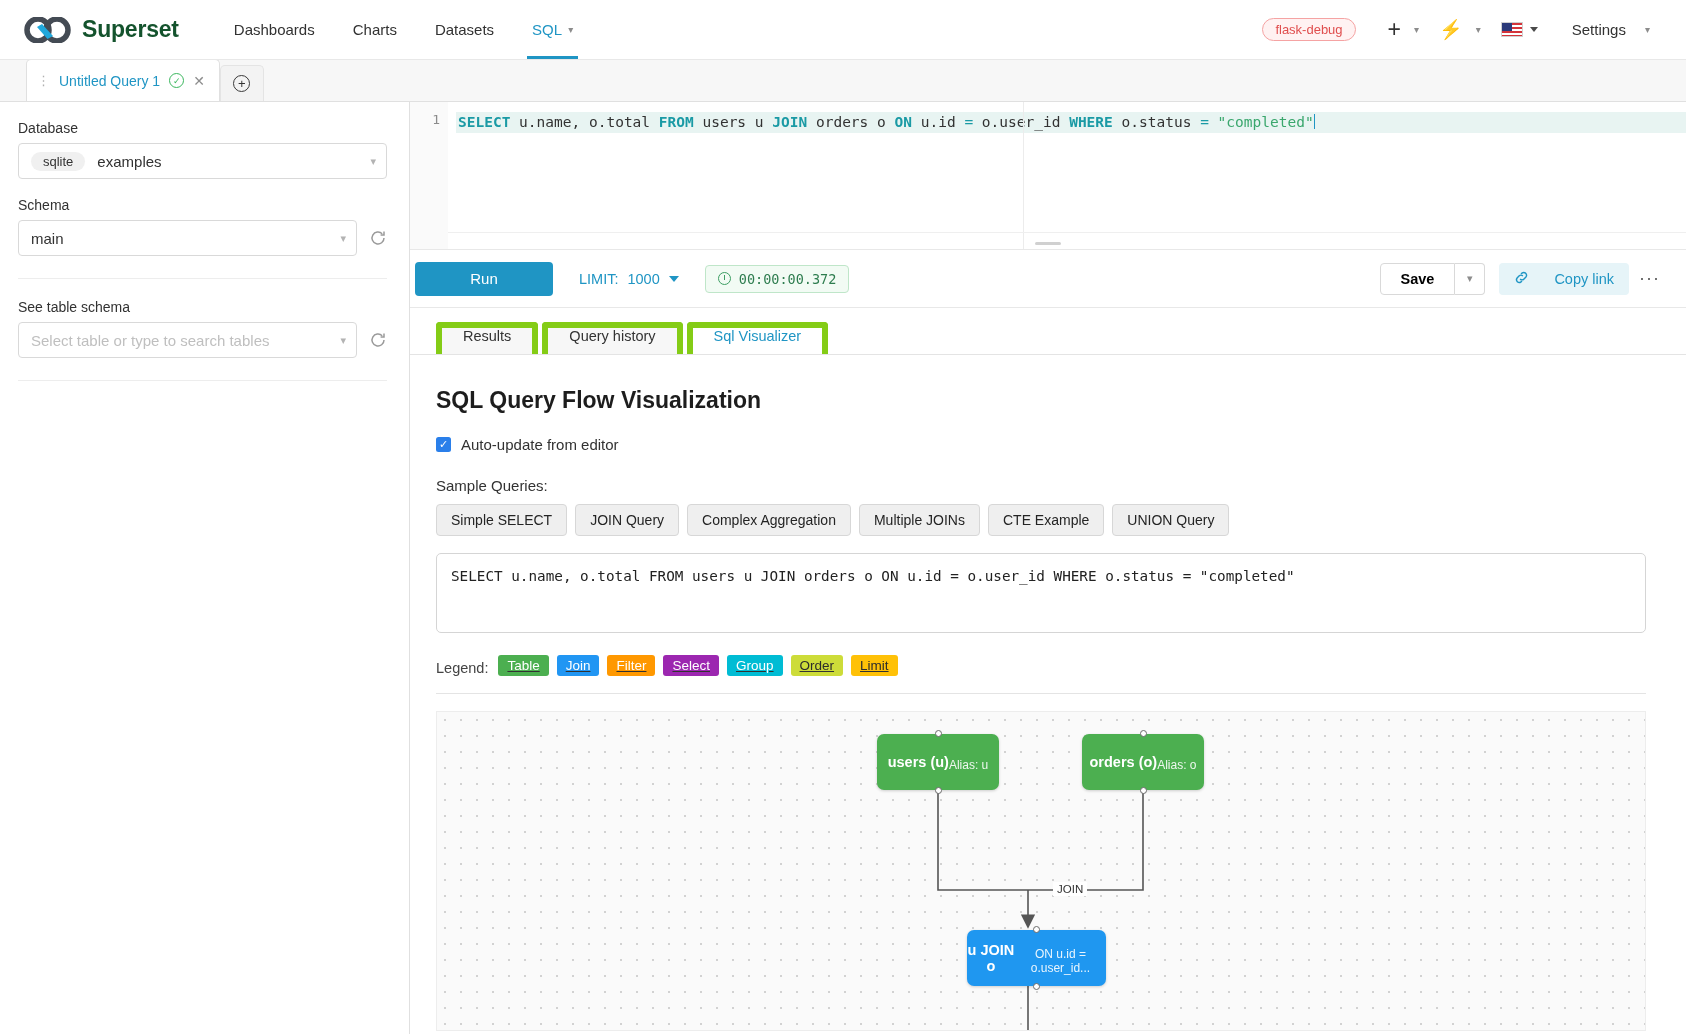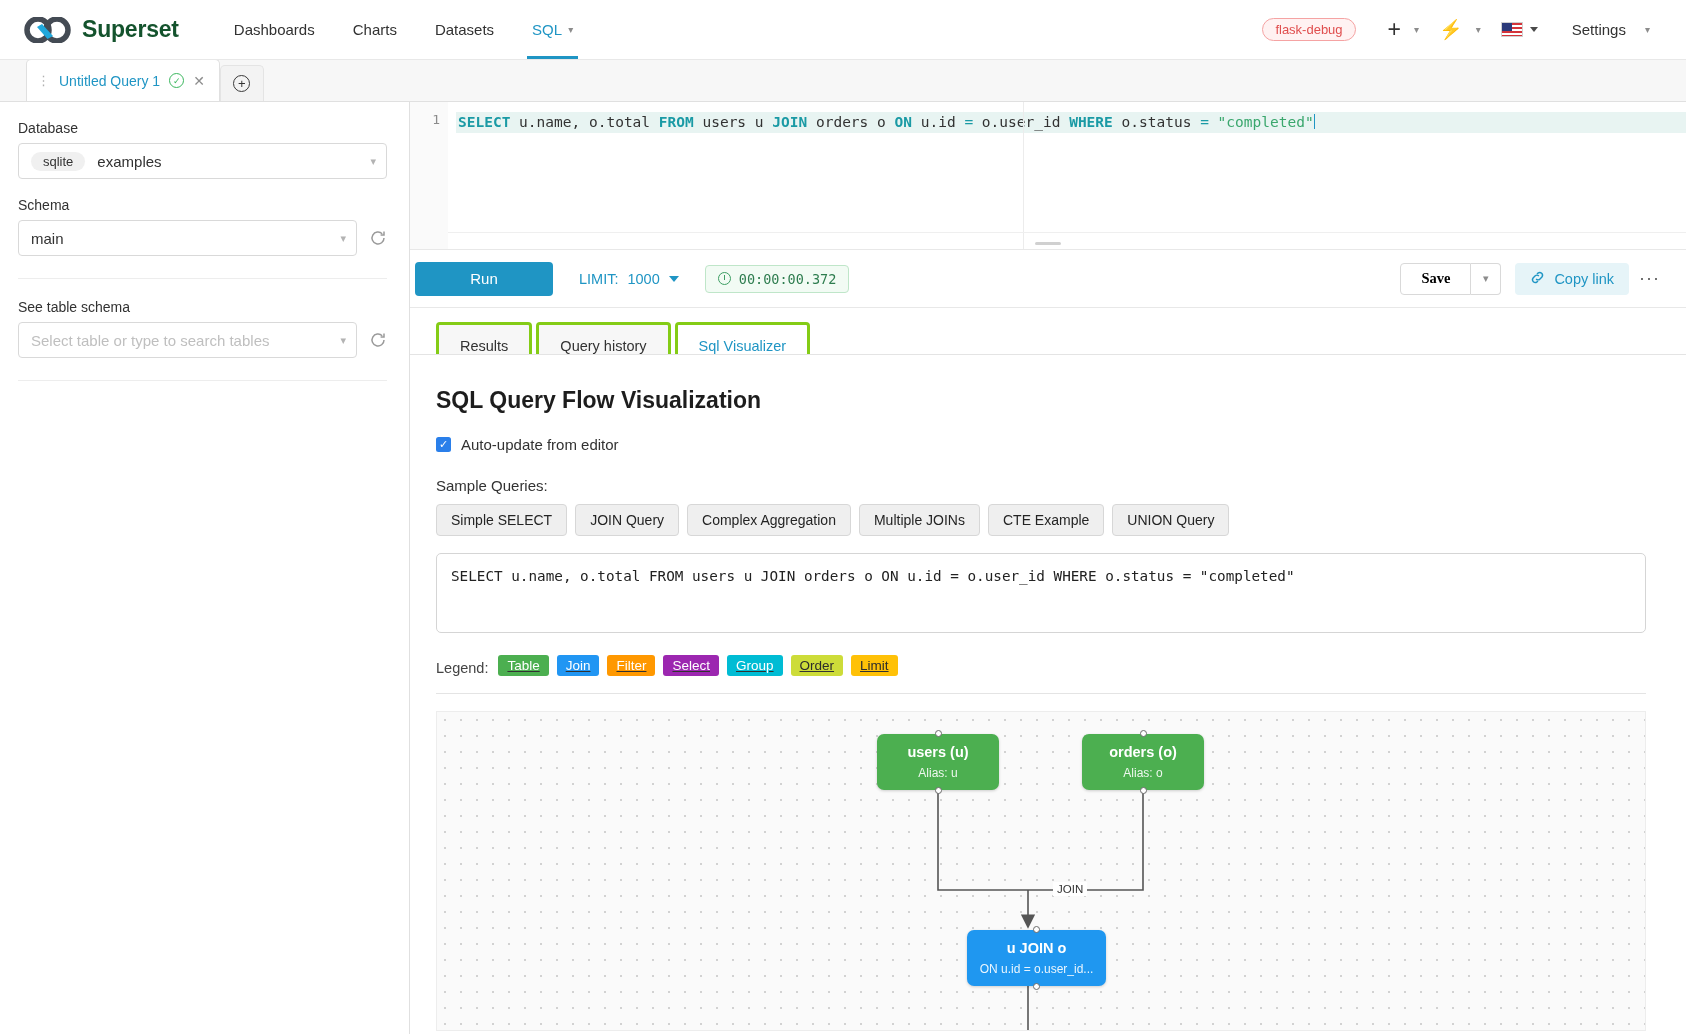--- a/index.html
+++ b/index.html
@@ -156,45 +156,45 @@
   .clock {
     width: 13px; height: 13px; border: 1.4px solid #3d9e63; border-radius: 50%;
     position: relative; flex: 0 0 13px;
   }
   .clock::after { content:""; position:absolute; left:5px; top:2px; width:1.3px; height:5px; background:#3d9e63; }
   .tb-right { margin-left: auto; display: flex; align-items: center; gap: 0; }
   .save-group { display: flex; }
   .save-btn {
     height: 32px; padding: 0 20px; border: 1px solid #d9d9d9; background:#fff;
     border-radius: 4px 0 0 4px; font-size: 14.5px; font-weight: bold; cursor: pointer;
-    font-family: Liberation Serif, serif;
+    font-family: Liberation Sans, sans-serif;
   }
   .save-caret {
     height: 32px; width: 30px; border: 1px solid #d9d9d9; border-left: none;
     background: #fff; border-radius: 0 4px 4px 0; display:flex; align-items:center;
     justify-content:center; color:#8c8c8c; font-size: 11px; cursor:pointer;
   }
   .copy-link {
     margin-left: 14px; height: 32px; background: #e6f4f8; color: #1f95c4;
-    border-radius: 4px; display: flex; align-items: center; gap: 9px;
+    border-radius: 4px; display: flex; align-items: center; gap: 25px;
     padding: 0 15px; font-size: 14.5px; cursor: pointer;
   }
   .ellipsis-btn { margin-left: 10px; color: #5a5a5a; font-size: 18px; cursor: pointer; letter-spacing: 1px; }
 
   .drag-handle {
     position: absolute; left: 50%; transform: translateX(-50%); top: -8px;
     width: 26px; height: 3px; background: #d0d0d0; border-radius: 2px;
   }
 
   
   .restabs { display: flex; gap: 0; padding: 14px 0 0 26px; }
   .restab {
-    height: 33px; padding: 0 21px; display: flex; align-items: flex-end;
+    height: 33px; padding: 0 21px; display: flex; align-items: flex-start;
     font-size: 14.5px; color: #323232; background: #f7f7f7;
-    border: 3px solid #84cc16; border-bottom: 1px solid #e4e4e4;
+    border: 6px solid #84cc16; border-bottom: 1px solid #e4e4e4;
     border-radius: 4px 4px 0 0; cursor: pointer; margin-right: 4px;
   }
   .restab.active {
     background: #fff; color: #1f95c4; border-bottom-color: #fff;
   }
 
   .panel-divider { border-top: 1px solid #e4e4e4; margin-top: -1px; }
 
   .viz-body { padding: 32px 40px 0 26px; overflow: hidden; flex: 1; }
   .viz-title { font-size: 23px; font-weight: bold; color: #1d1d1d; margin: 0 0 22px 0; }
@@ -230,21 +230,21 @@
 
   
   .canvas {
     margin-top: 17px; height: 320px; background-color: #fafafa;
     background-image: radial-gradient(circle, #d2d2d2 1px, transparent 1px);
     background-size: 16px 16px;
     border: 1px solid #ededed; position: relative; overflow: hidden;
   }
   .node {
     position: absolute; border-radius: 7px; color: #fff; text-align: center;
-    display: flex; flex-direction: column; align-items: center; justify-content: center;
+    display: flex; flex-direction: row; align-items: center; justify-content: center;
     box-shadow: 0 1px 3px rgba(0,0,0,.18); cursor: pointer;
   }
   .node .n-title { font-size: 14.5px; font-weight: bold; }
   .node .n-sub { font-size: 12px; opacity: .9; margin-top: 6px; }
   .port {
     position: absolute; width: 7px; height: 7px; border-radius: 50%;
     background: #fff; border: 1.3px solid #6b6b6b; left: 50%; margin-left: -3.5px;
   }
   .port.top { top: -4px; }
   .port.bot { bottom: -4px; }

